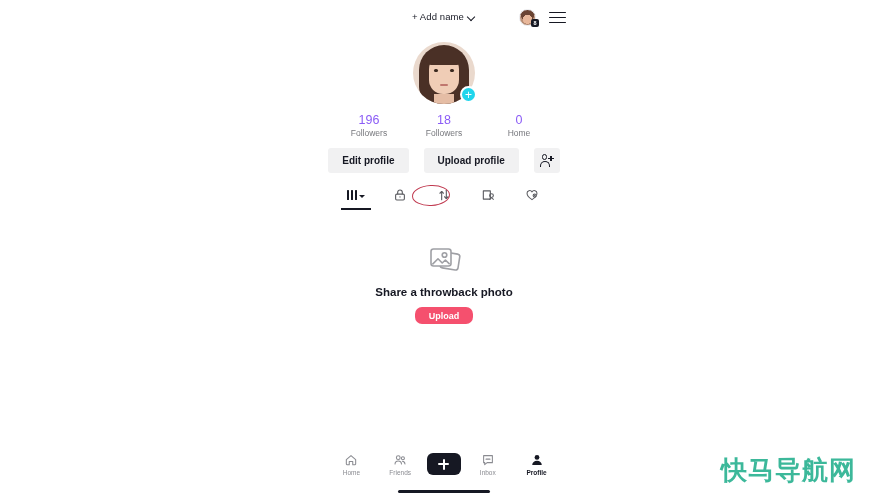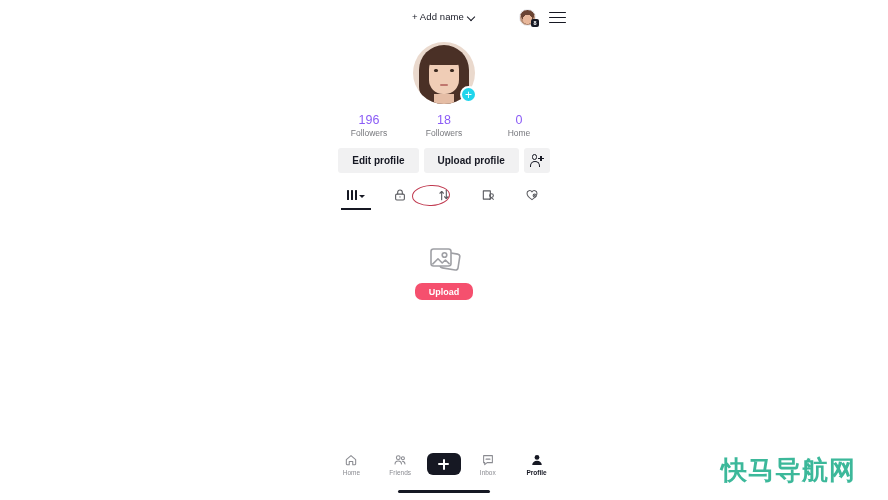--- a/index.html
+++ b/index.html
@@ -216,21 +216,21 @@
     font-size: 8.5px;
     color: #76777c;
     margin-top: 1px;
   }
 
   
   .actions {
     display: flex;
     justify-content: center;
     align-items: stretch;
-    gap: 5px;
+    gap: 15px;
     margin-top: 10px;
   }
   .btn {
     height: 25px;
     background: #f1f1f2;
     border-radius: 3px;
     display: flex;
     align-items: center;
     justify-content: center;
     font-size: 10px;
@@ -576,20 +576,21 @@
 
     <div class="empty">
       <div class="photo-icon">
         <svg viewBox="0 0 34 32" width="34" height="32" fill="none" stroke="#9fa0a5" stroke-width="1.6" stroke-linejoin="round">
           <rect x="13" y="9" width="18" height="16" rx="2.5" transform="rotate(9 22 17)"></rect>
           <rect x="3" y="5" width="20" height="17" rx="2.5" fill="#ffffff"></rect>
           <circle cx="16.5" cy="11" r="2.3"></circle>
           <path d="M4.4 20.4l5.6-5.6 4.2 4.2 3.2-3 4.2 4.1"></path>
         </svg>
       </div>
+      <div class="empty-title">Share a throwback photo</div>
       <div class="upload-btn">Upload</div>
     </div>
 
     <div class="bottomnav">
 
       <div class="nav-item">
         <svg class="ic" viewBox="0 0 24 24" fill="none" stroke="#8a8b91" stroke-width="1.8" stroke-linejoin="round">
           <path d="M4 11.2L12 4.5l8 6.7V19a1 1 0 0 1-1 1h-4v-5.4H9V20H5a1 1 0 0 1-1-1z"></path>
         </svg>
         <span class="nav-lbl">Home</span>

